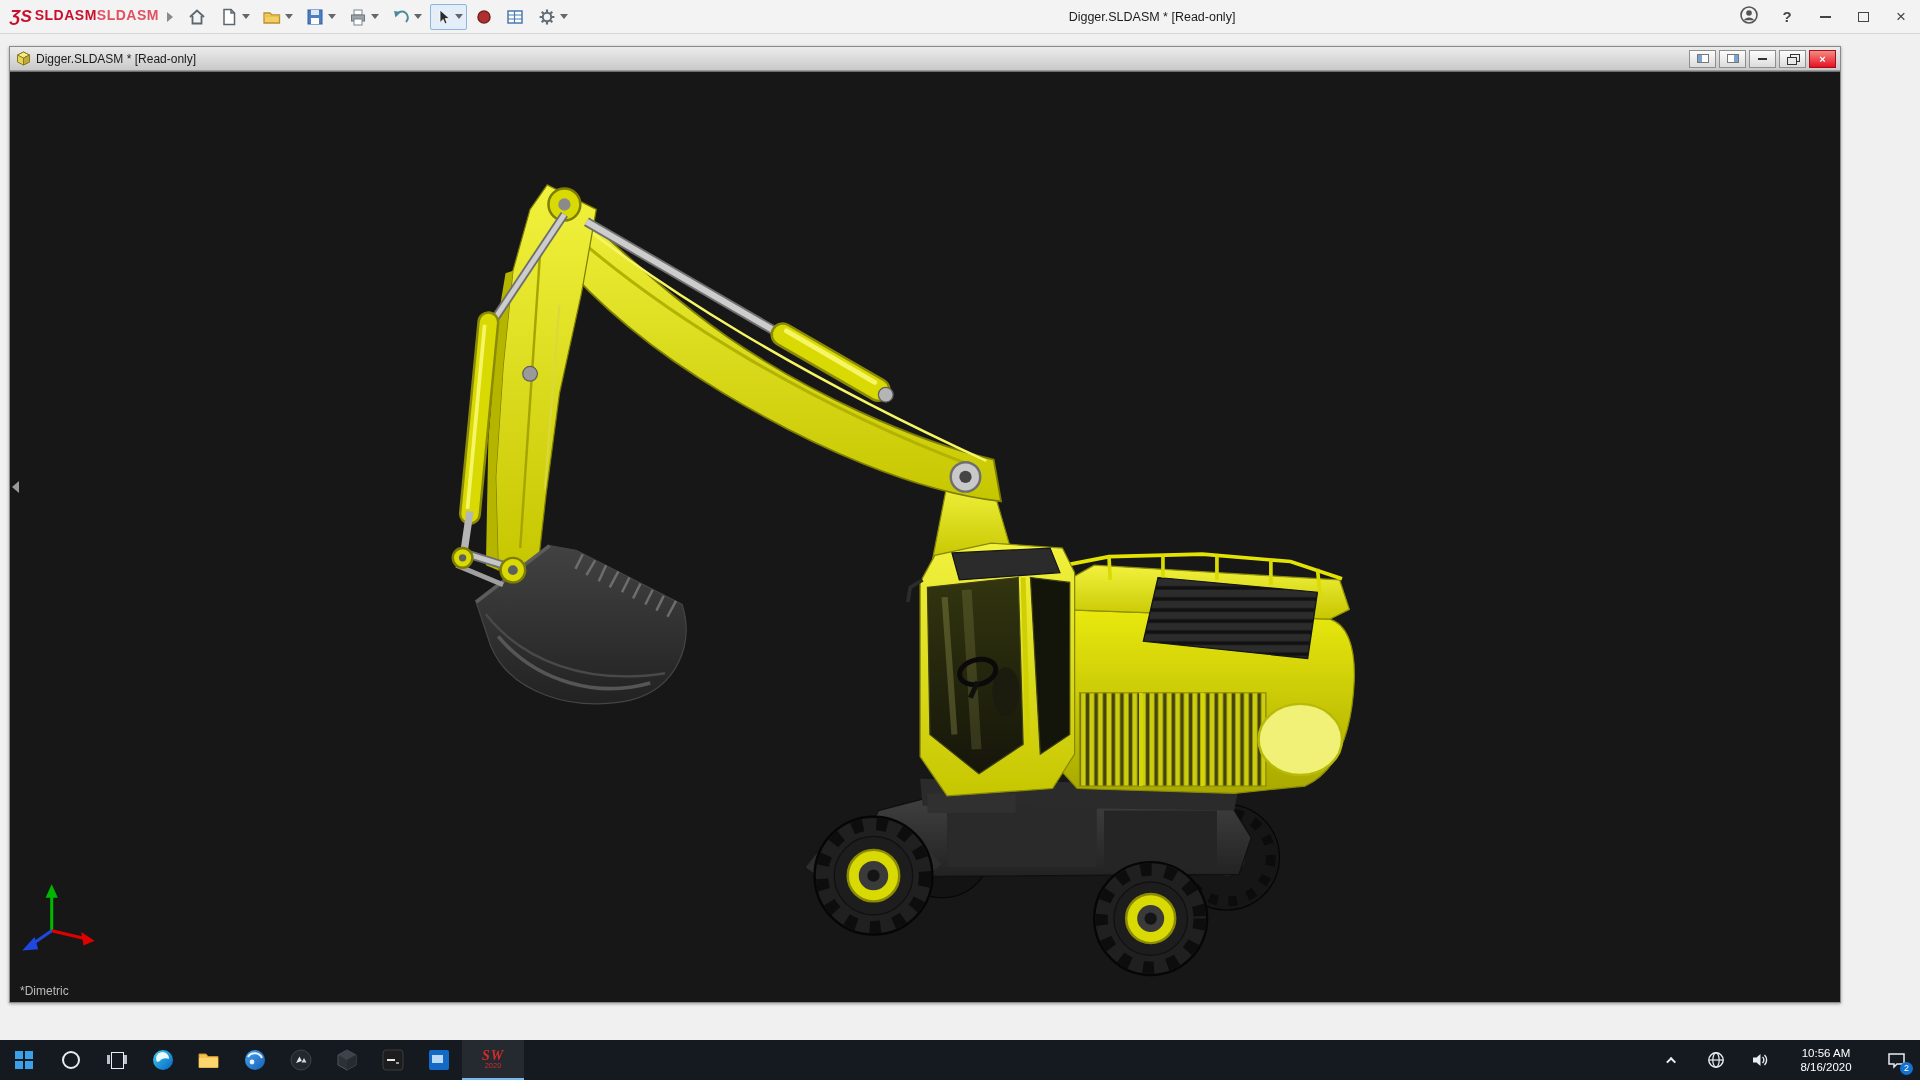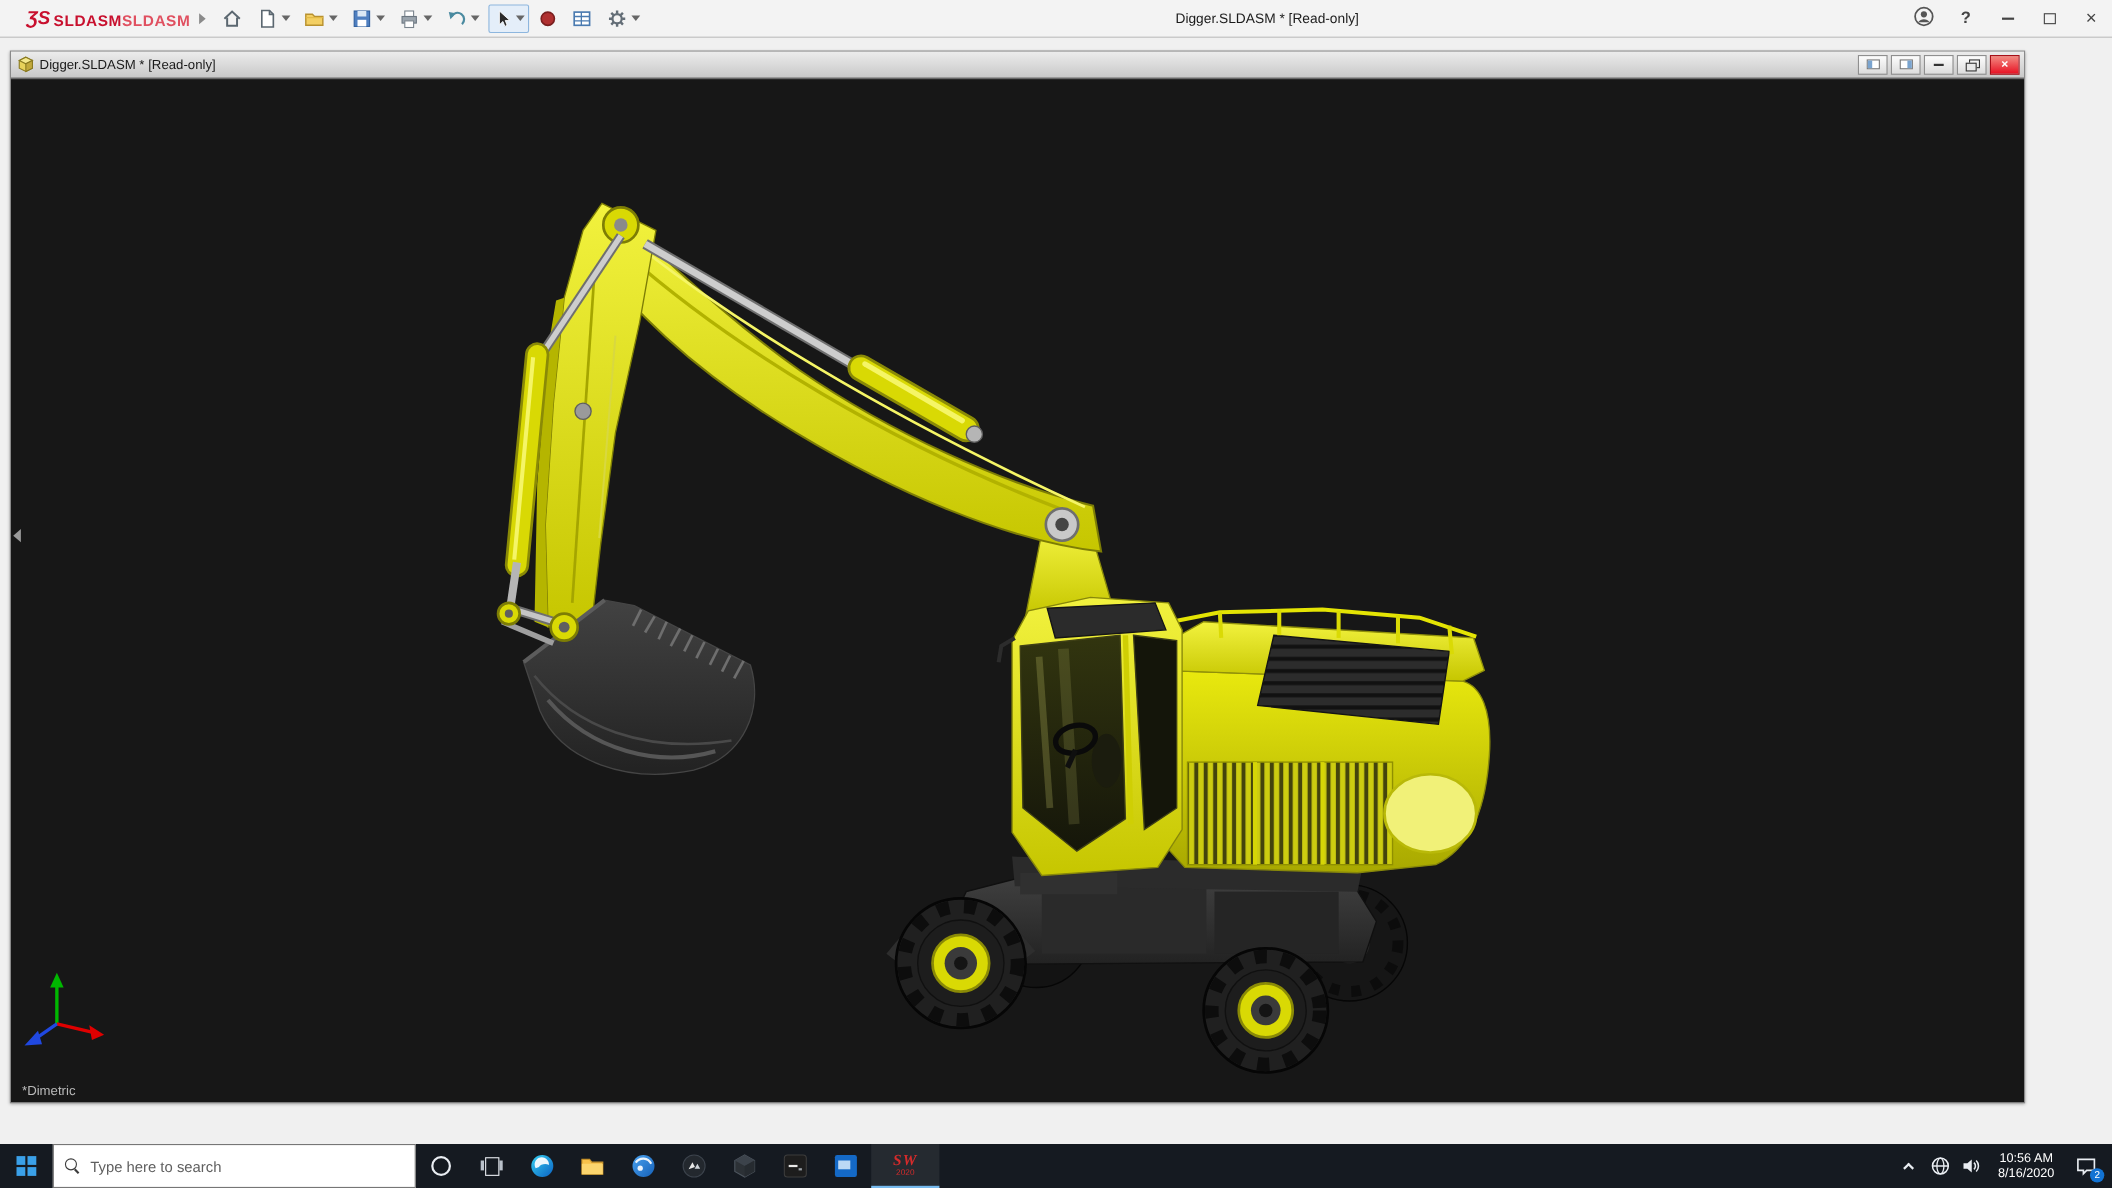--- a/index.html
+++ b/index.html
@@ -3,21 +3,21 @@
 <meta charset="utf-8">
 <style>
   * { margin:0; padding:0; box-sizing:border-box; }
   html,body { width:1920px; height:1080px; overflow:hidden; background:#000;
               font-family:"Liberation Sans", sans-serif; }
   .screen { width:1920px; height:1080px; display:flex; flex-direction:column; }
 
   
   .titlebar { height:34px; background:#f3f3f3; border-bottom:1px solid #d6d6d6;
               display:flex; align-items:center; position:relative; flex:0 0 34px; }
-  .brand { display:flex; align-items:flex-end; margin-left:24px; white-space:nowrap; }
+  .brand { display:flex; align-items:flex-start; margin-left:10px; white-space:nowrap; }
   .brand .mark { color:#c8102e; font-weight:bold; font-style:italic; font-size:17px; margin-right:3px; }
   .brand .solid { color:#c8102e; font-weight:bold; font-size:14px; letter-spacing:.5px; }
   .brand .works { color:#e05060; font-weight:bold; font-size:14px; letter-spacing:.5px; }
   .caret-right { width:0; height:0; border-top:5px solid transparent; border-bottom:5px solid transparent;
                  border-left:6px solid #8a8a8a; margin:0 10px 0 8px; }
   .toolbar { display:flex; align-items:center; gap:4px; }
   .tool { display:flex; align-items:center; padding:3px; border:1px solid transparent; }
   .tool svg { display:block; }
   .tool.active { border:1px solid #8db6de; background:#e4eef9; border-radius:2px; }
   .caret-down { width:0; height:0; border-left:4px solid transparent; border-right:4px solid transparent;
@@ -74,21 +74,21 @@
   .cortana-ring { width:18px; height:18px; border:2.2px solid #e9edf2; border-radius:50%; }
   .taskview { position:relative; width:20px; height:16px; }
   .taskview::before { content:""; position:absolute; left:4px; top:0; width:11px; height:15px; border:1.8px solid #e9edf2; }
   .taskview::after { content:""; position:absolute; left:0; top:3px; width:2.5px; height:9px; background:#b9c1ca;
                      box-shadow:17px 0 0 #b9c1ca; }
   .sw-tile { width:62px; display:flex; flex-direction:column; align-items:center; justify-content:center;
              background:rgba(255,255,255,.07); border-bottom:2px solid #76b9ed; }
   .sw-label { color:#d42b2b; font-weight:bold; font-style:italic; font-size:14px; letter-spacing:1px;
               font-family:"Liberation Serif", serif; line-height:13px; }
   .sw-year { color:#d42b2b; font-size:7.5px; font-weight:normal; line-height:8px; }
-  .tray { margin-left:auto; display:flex; align-items:center; padding-right:6px; }
+  .tray { margin-left:auto; display:flex; align-items:center; padding-right:6px;gap:16px; }
   .tray-item { width:28px; height:40px; display:flex; align-items:center; justify-content:center; position:relative; }
   .chevron-up { width:7px; height:7px; border-left:2px solid #e9edf2; border-top:2px solid #e9edf2;
                 transform:rotate(45deg) translateY(2px); }
   .clock { width:72px; text-align:center; font-size:11.5px; line-height:14px; color:#fff; }
   .badge { position:absolute; right:1px; bottom:5px; min-width:13px; height:13px; border-radius:50%;
            background:#1273d4; color:#fff; font-size:9px; line-height:13px; text-align:center; }
 </style>
 </head>
 <body>
 
@@ -437,24 +437,20 @@
 
   <div class="taskbar">
     <div class="tb-btn">
       <span class="start-logo">
           <span></span>
           <span></span>
           <span></span>
           <span></span>
         </span>
     </div>
-    <div class="search-box">
-      <span class="search-glass"></span>
-      <input class="search-input" readonly="" placeholder="Type here to search" style="">
-    </div>
 
     <div class="tb-icon">
         <span class="cortana-ring"></span>
       </div>
     <div class="tb-icon">
         <span class="taskview"></span>
       </div>
     <div class="tb-icon">
       <svg width="24" height="24">
           <defs>

